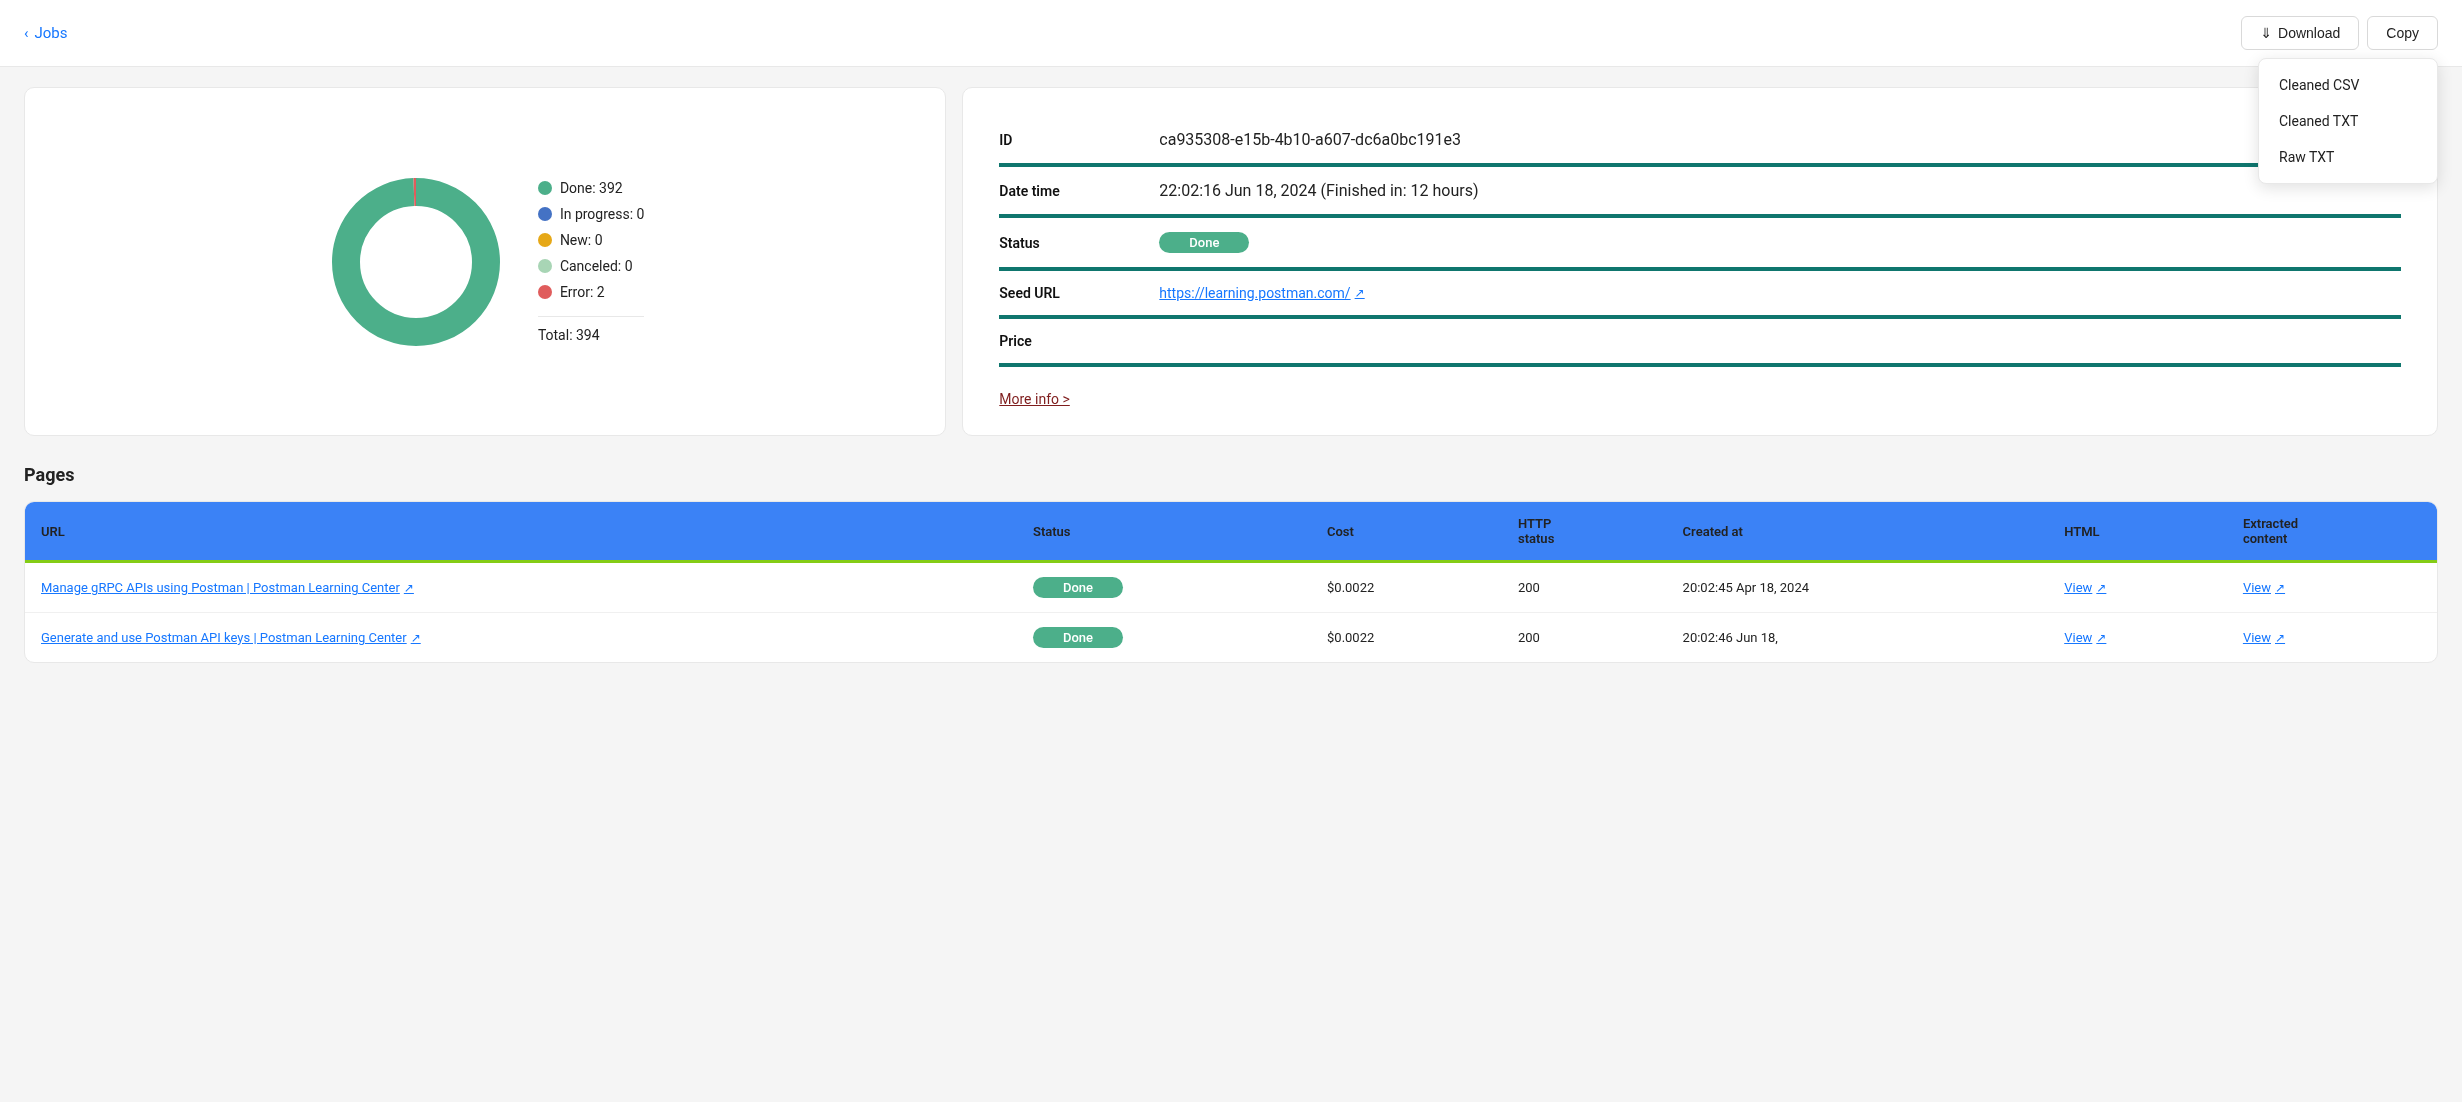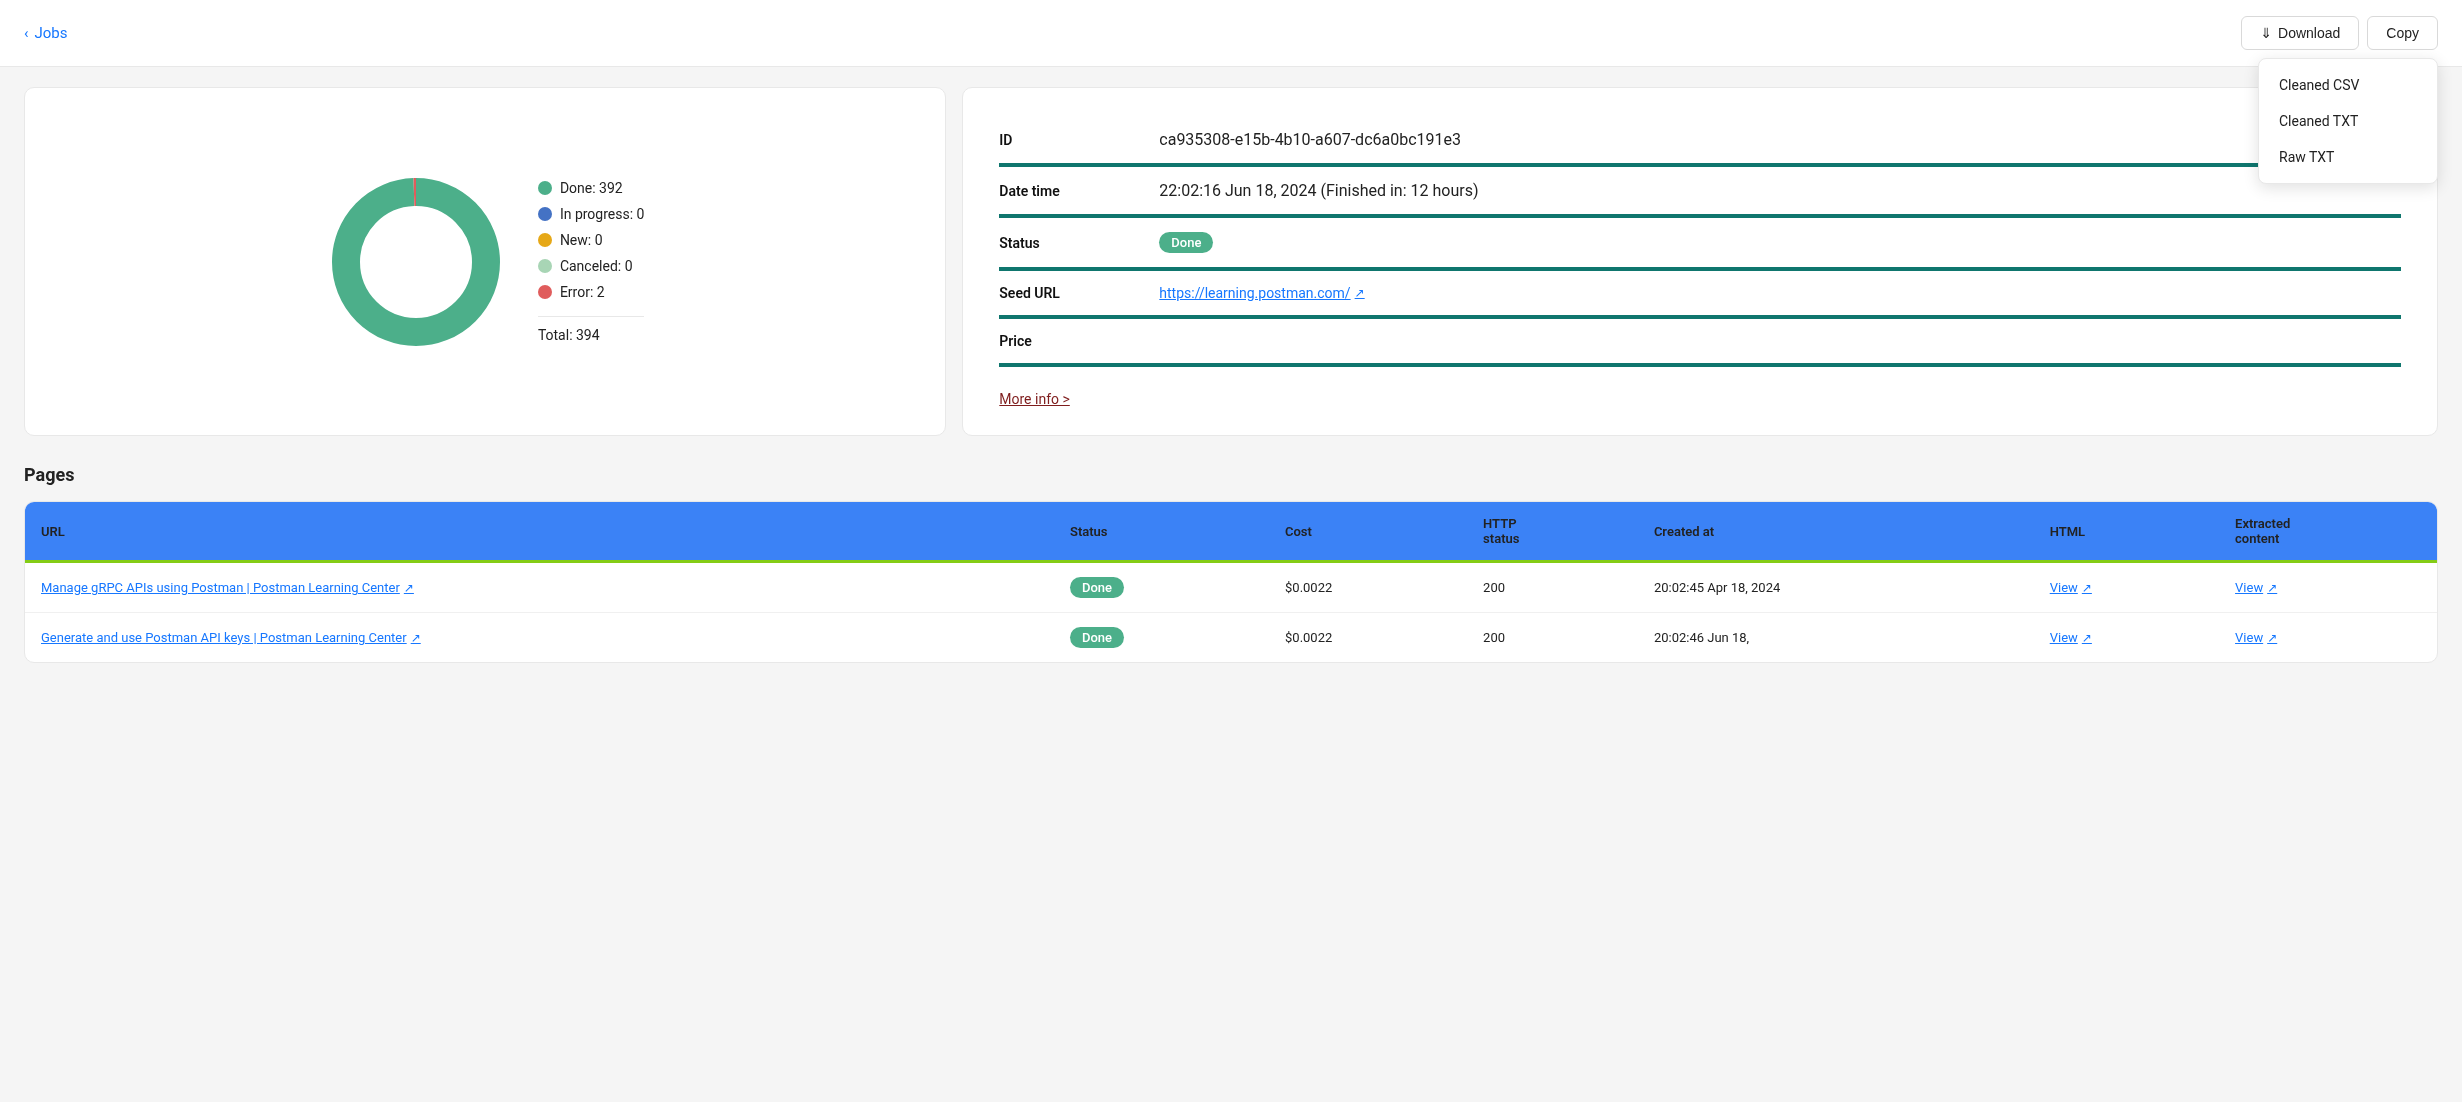--- a/index.html
+++ b/index.html
@@ -149,21 +149,21 @@
     }
     .info-value {
       font-size: 16px;
       color: #222;
     }
     .status-badge {
       display: inline-block;
       background: #4caf8a;
       color: #fff;
       border-radius: 20px;
-      padding: 3px 12px;
+      padding: 3px 30px;
       font-size: 13px;
       font-weight: 500;
     }
     .seed-link {
       color: #1677ff;
       text-decoration: underline;
       cursor: pointer;
       display: inline-flex;
       align-items: center;
       gap: 4px;

